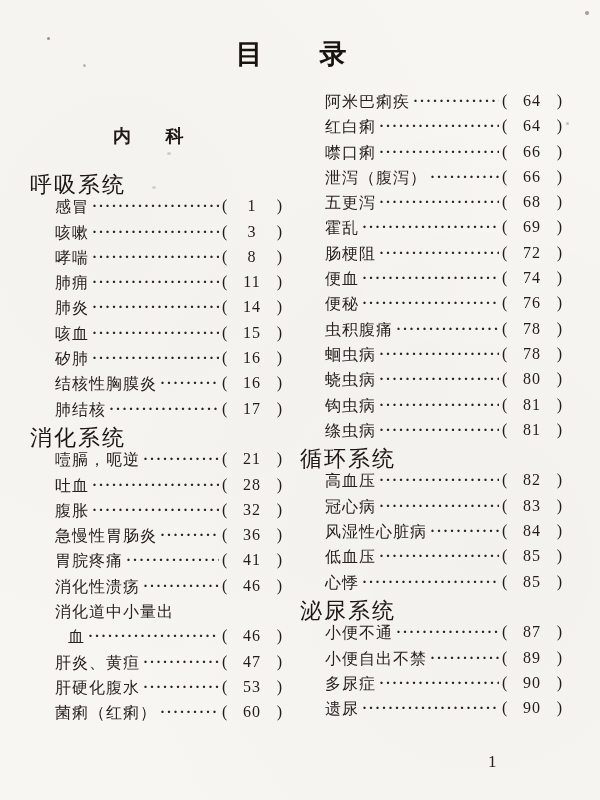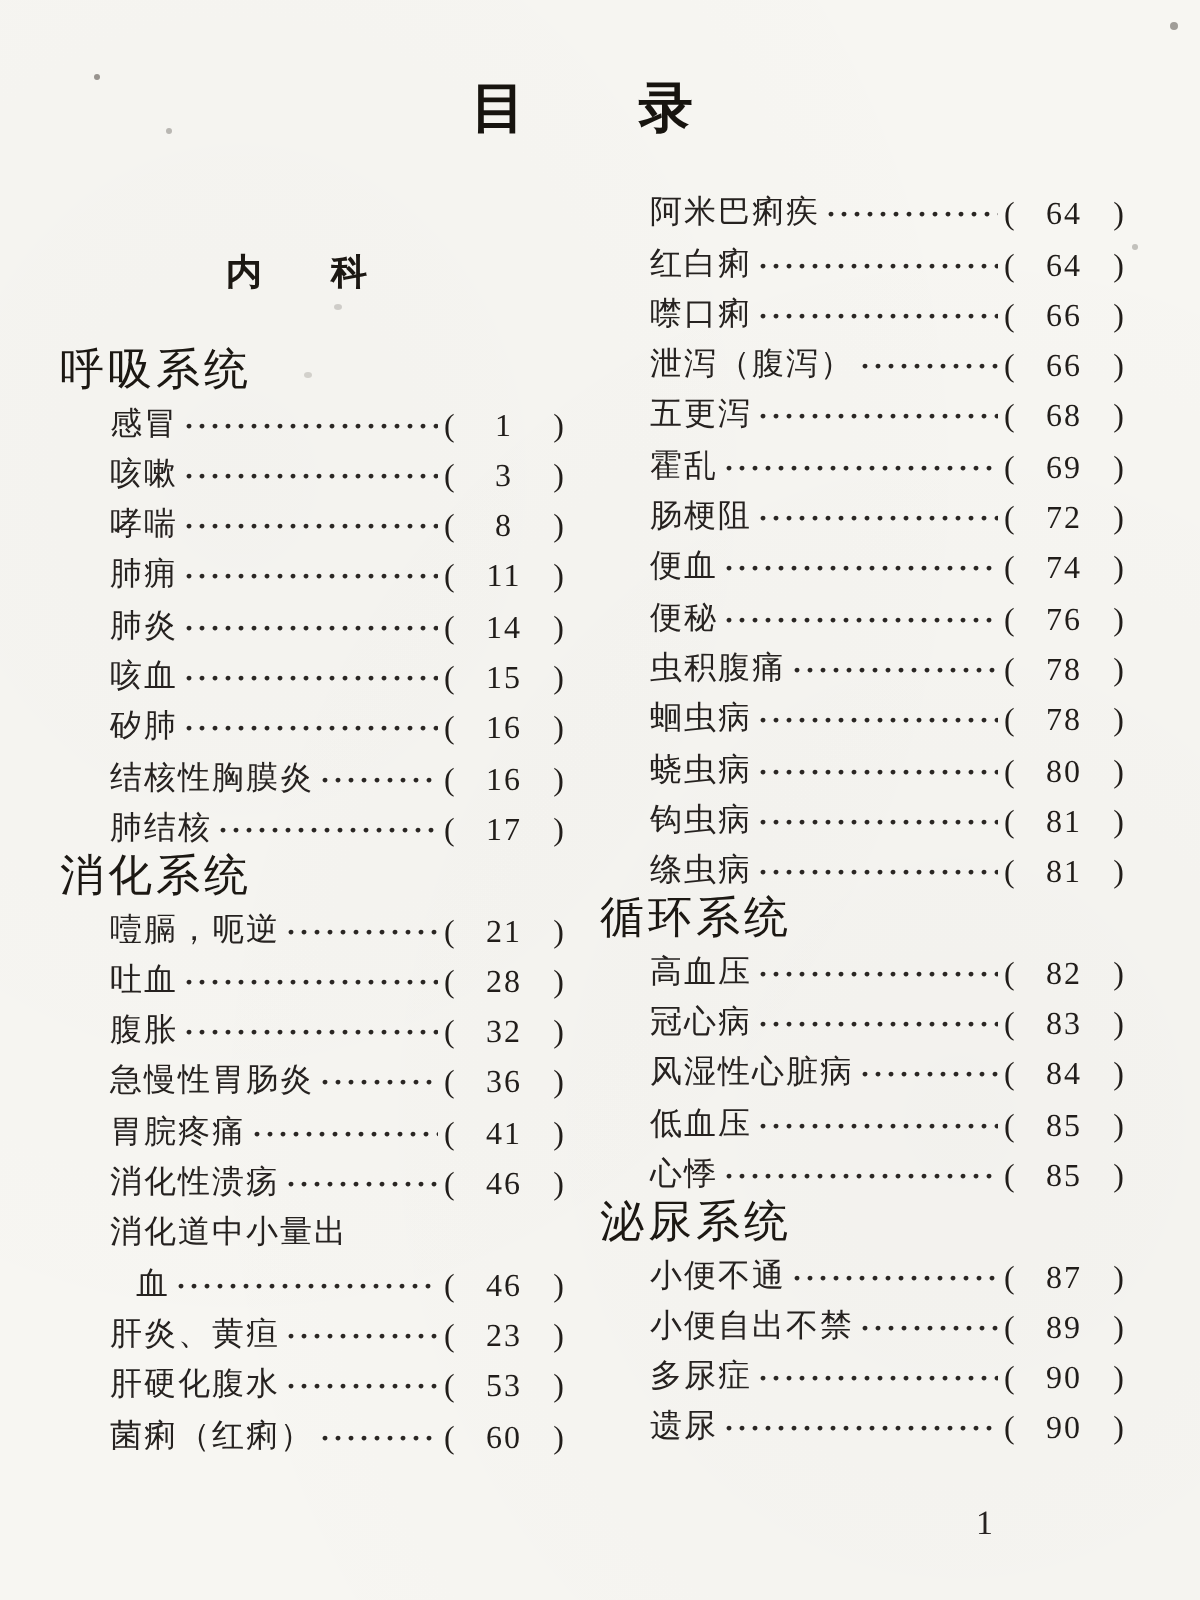--- a/index.html
+++ b/index.html
@@ -27,21 +27,21 @@
     white-space:pre;word-spacing:26px;letter-spacing:2px;
   }
   .col{position:absolute;display:flex;flex-direction:column;}
   .col-left{left:30px;top:172px;width:252px;}
   .col-right{left:300px;top:92px;width:262px;}
   .group-heading{
     height:25.3px;display:flex;align-items:center;
     font-size:22px;font-weight:normal;color:#1c1813;letter-spacing:2px;
   }
   .row{
-    height:25.3px;display:flex;align-items:flex-end;
+    height:25.3px;display:flex;align-items:flex-start;
     font-size:16px;color:#262220;
   }
   .row .t{white-space:nowrap;padding-left:25px;letter-spacing:1px;}
   .row.indent .t{padding-left:38px;}
   .leader{
     flex:1;overflow:hidden;white-space:nowrap;
     margin:0 3px;min-width:8px;
   }
   .leader::after{
     content:"··············································································";
@@ -212,21 +212,21 @@
           <span class="paren">(</span>
           <span class="num">46</span>
           <span class="paren">)</span>
         </span>
       </div>
       <div class="row">
         <span class="t">肝炎、黄疸</span>
         <span class="leader"></span>
         <span class="pg">
           <span class="paren">(</span>
-          <span class="num">23</span>
+          <span class="num">47</span>
           <span class="paren">)</span>
         </span>
       </div>
       <div class="row">
         <span class="t">肝硬化腹水</span>
         <span class="leader"></span>
         <span class="pg">
           <span class="paren">(</span>
           <span class="num">53</span>
           <span class="paren">)</span>

